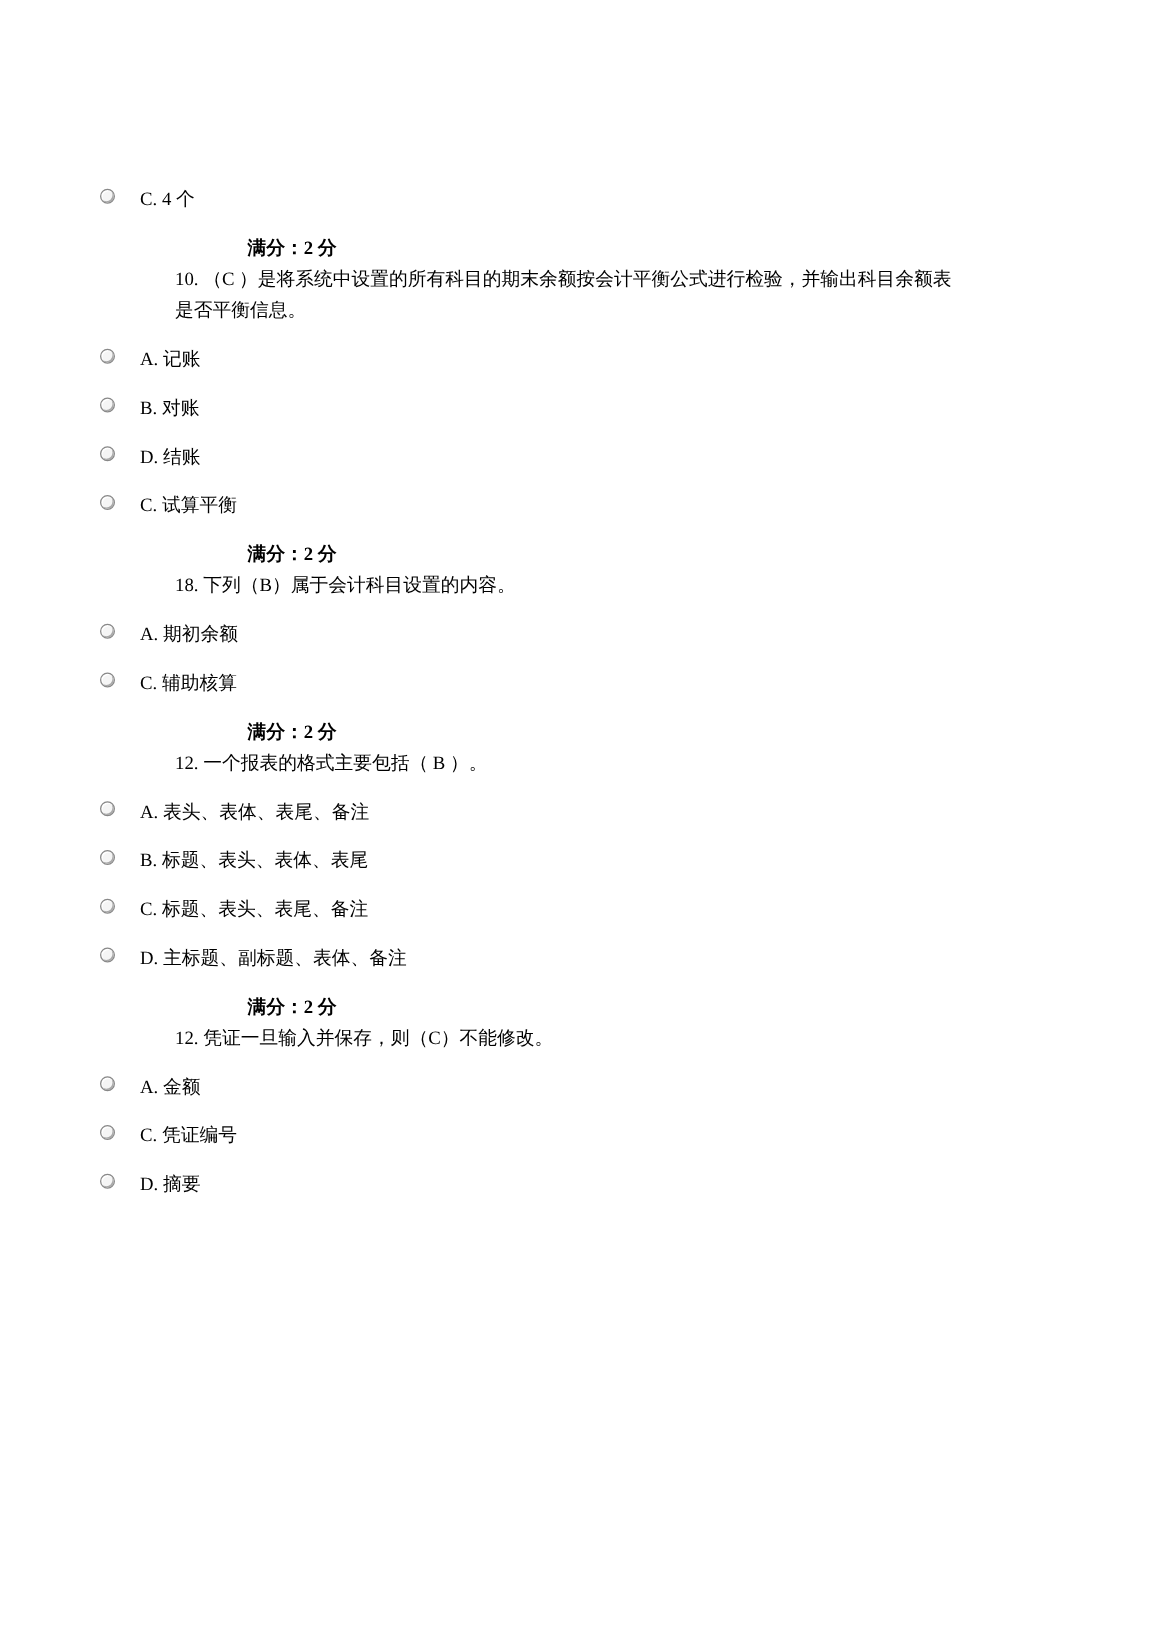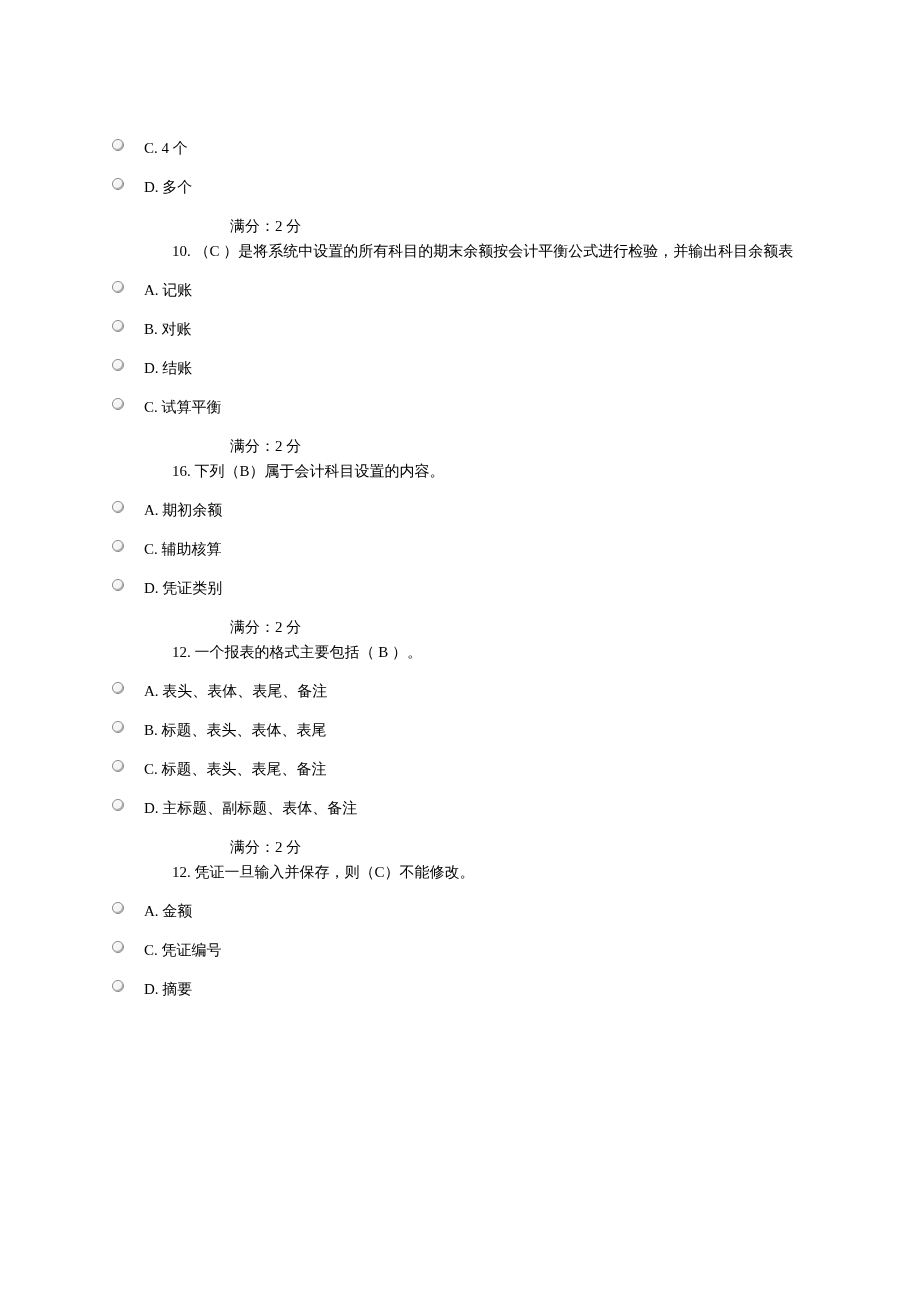--- a/index.html
+++ b/index.html
@@ -7,22 +7,22 @@
       margin: 0;
       padding: 0;
       background: #fff;
       font-family: "SimSun", "宋体", serif;
       font-size: 15px;
       color: #000;
       line-height: 1.4;
     }
     .page {
       width: 920px;
-      padding: 120px 80px 60px 112px;
-      margin: 0 auto;
+      padding: 120px 80px 60px 80px;
+      margin: 12px auto;
     }
     .option-row {
       display: flex;
       align-items: center;
       margin: 18px 0;
     }
     .radio {
       width: 12px;
       height: 12px;
       border: 1px solid #888;
@@ -35,20 +35,21 @@
       top: -4px;
     }
     .option-text {
       white-space: pre;
     }
     .score-line {
       margin-left: 118px;
       margin-top: 6px;
       margin-bottom: 4px;
       letter-spacing: 0;
+      font-weight: bold;
     }
     .question-line {
       margin-left: 60px;
       margin-top: 4px;
       margin-bottom: 4px;
       padding-right: 10px;
     }
     .question-continue {
       margin-left: 60px;
       margin-top: 2px;
@@ -57,59 +58,52 @@
   </style>
 </head>
 <body>
 
 <div class="page">
 
   <div class="option-row">
     <span class="radio"></span>
     <span class="option-text">C. 4 个</span>
   </div>
-  <div class="option-row">
-    <span class="radio"></span>
-    <span class="option-text">D. 多个</span>
-  </div>
 
   <div class="score-line">满分：2    分</div>
   <div class="question-line">10.  （C ）是将系统中设置的所有科目的期末余额按会计平衡公式进行检验，并输出科目余额表</div>
+  <div class="question-continue">是否平衡信息。</div>
 
   <div class="option-row">
     <span class="radio"></span>
     <span class="option-text">A. 记账</span>
   </div>
   <div class="option-row">
     <span class="radio"></span>
     <span class="option-text">B. 对账</span>
   </div>
   <div class="option-row">
     <span class="radio"></span>
     <span class="option-text">D. 结账</span>
   </div>
   <div class="option-row">
     <span class="radio"></span>
     <span class="option-text">C. 试算平衡</span>
   </div>
 
   <div class="score-line">满分：2    分</div>
-  <div class="question-line">16.   下列（B）属于会计科目设置的内容。</div>
+  <div class="question-line">18.   下列（B）属于会计科目设置的内容。</div>
 
   <div class="option-row">
     <span class="radio"></span>
     <span class="option-text">A. 期初余额</span>
   </div>
   <div class="option-row">
     <span class="radio"></span>
     <span class="option-text">C. 辅助核算</span>
-  </div>
-  <div class="option-row">
-    <span class="radio"></span>
-    <span class="option-text">D. 凭证类别</span>
   </div>
 
   <div class="score-line">满分：2    分</div>
   <div class="question-line">12.   一个报表的格式主要包括（ B  ）。</div>
 
   <div class="option-row">
     <span class="radio"></span>
     <span class="option-text">A. 表头、表体、表尾、备注</span>
   </div>
   <div class="option-row">

